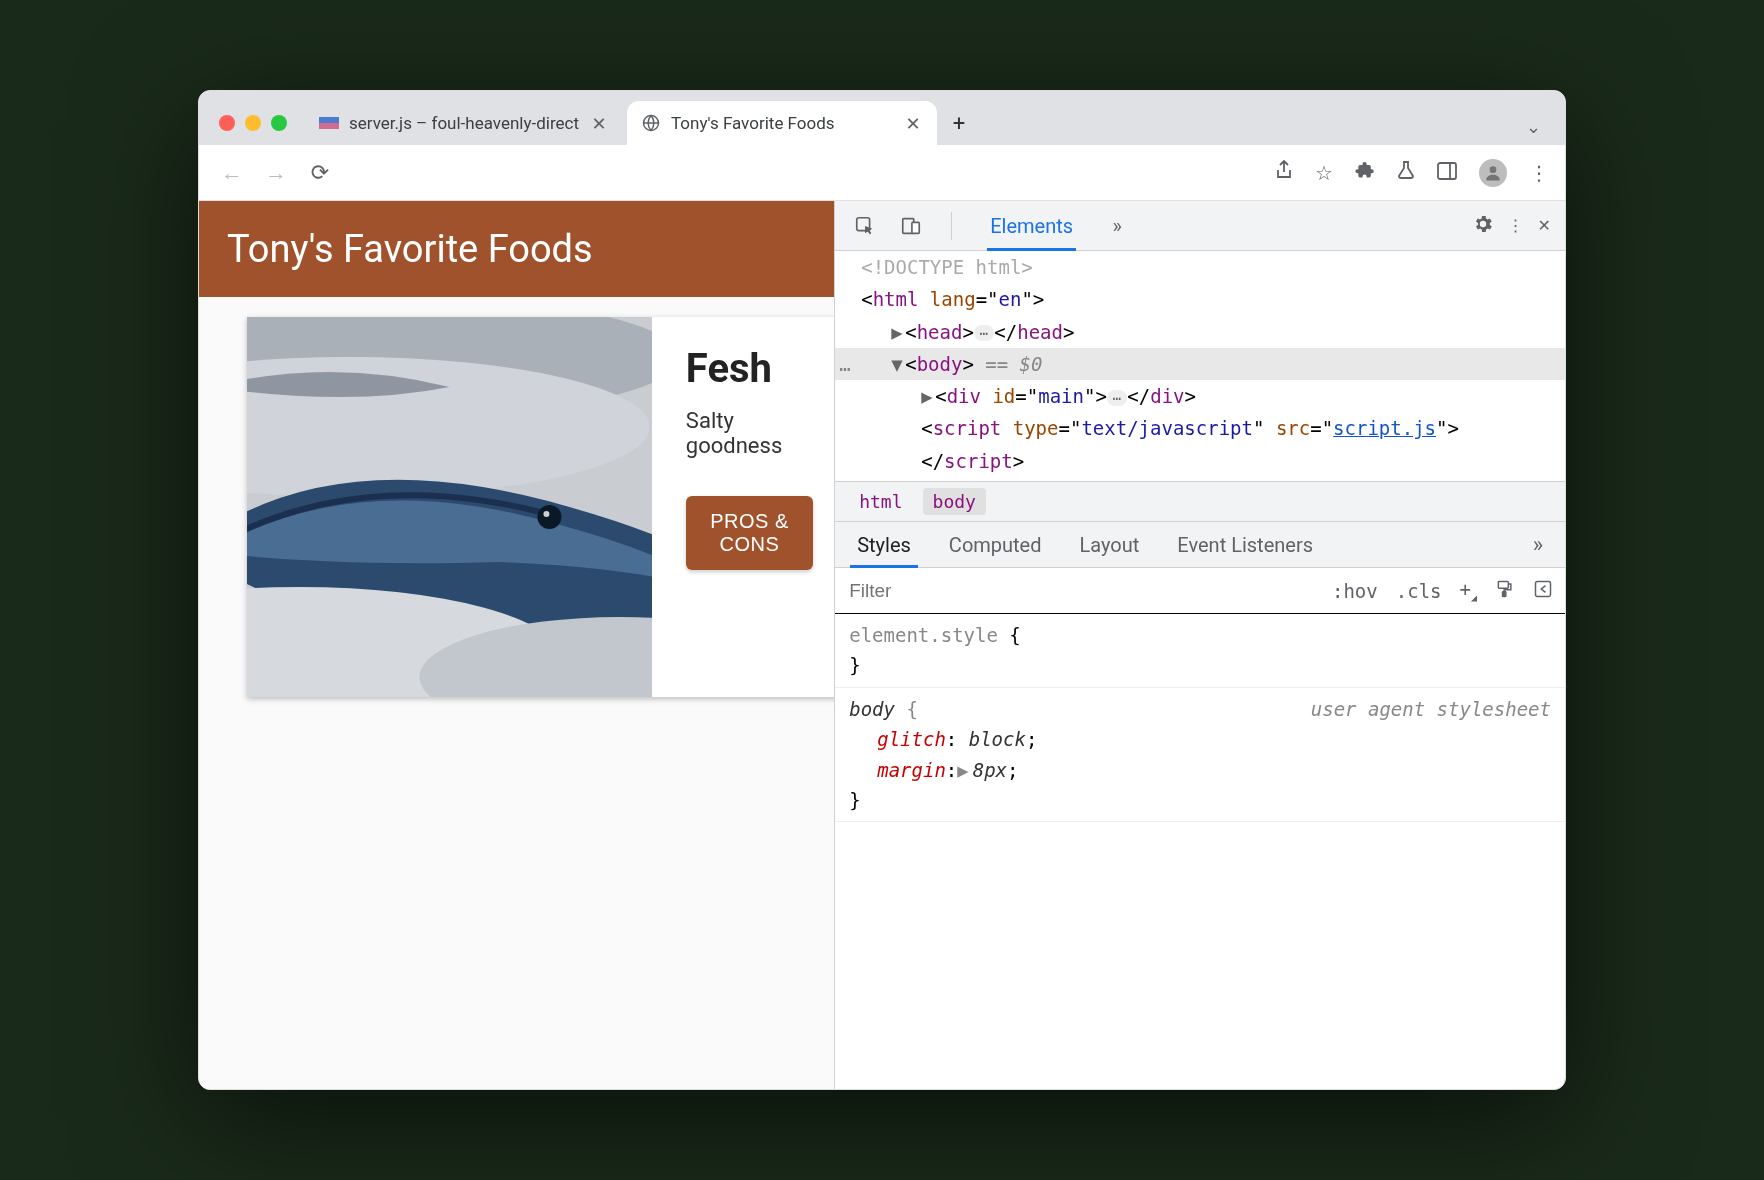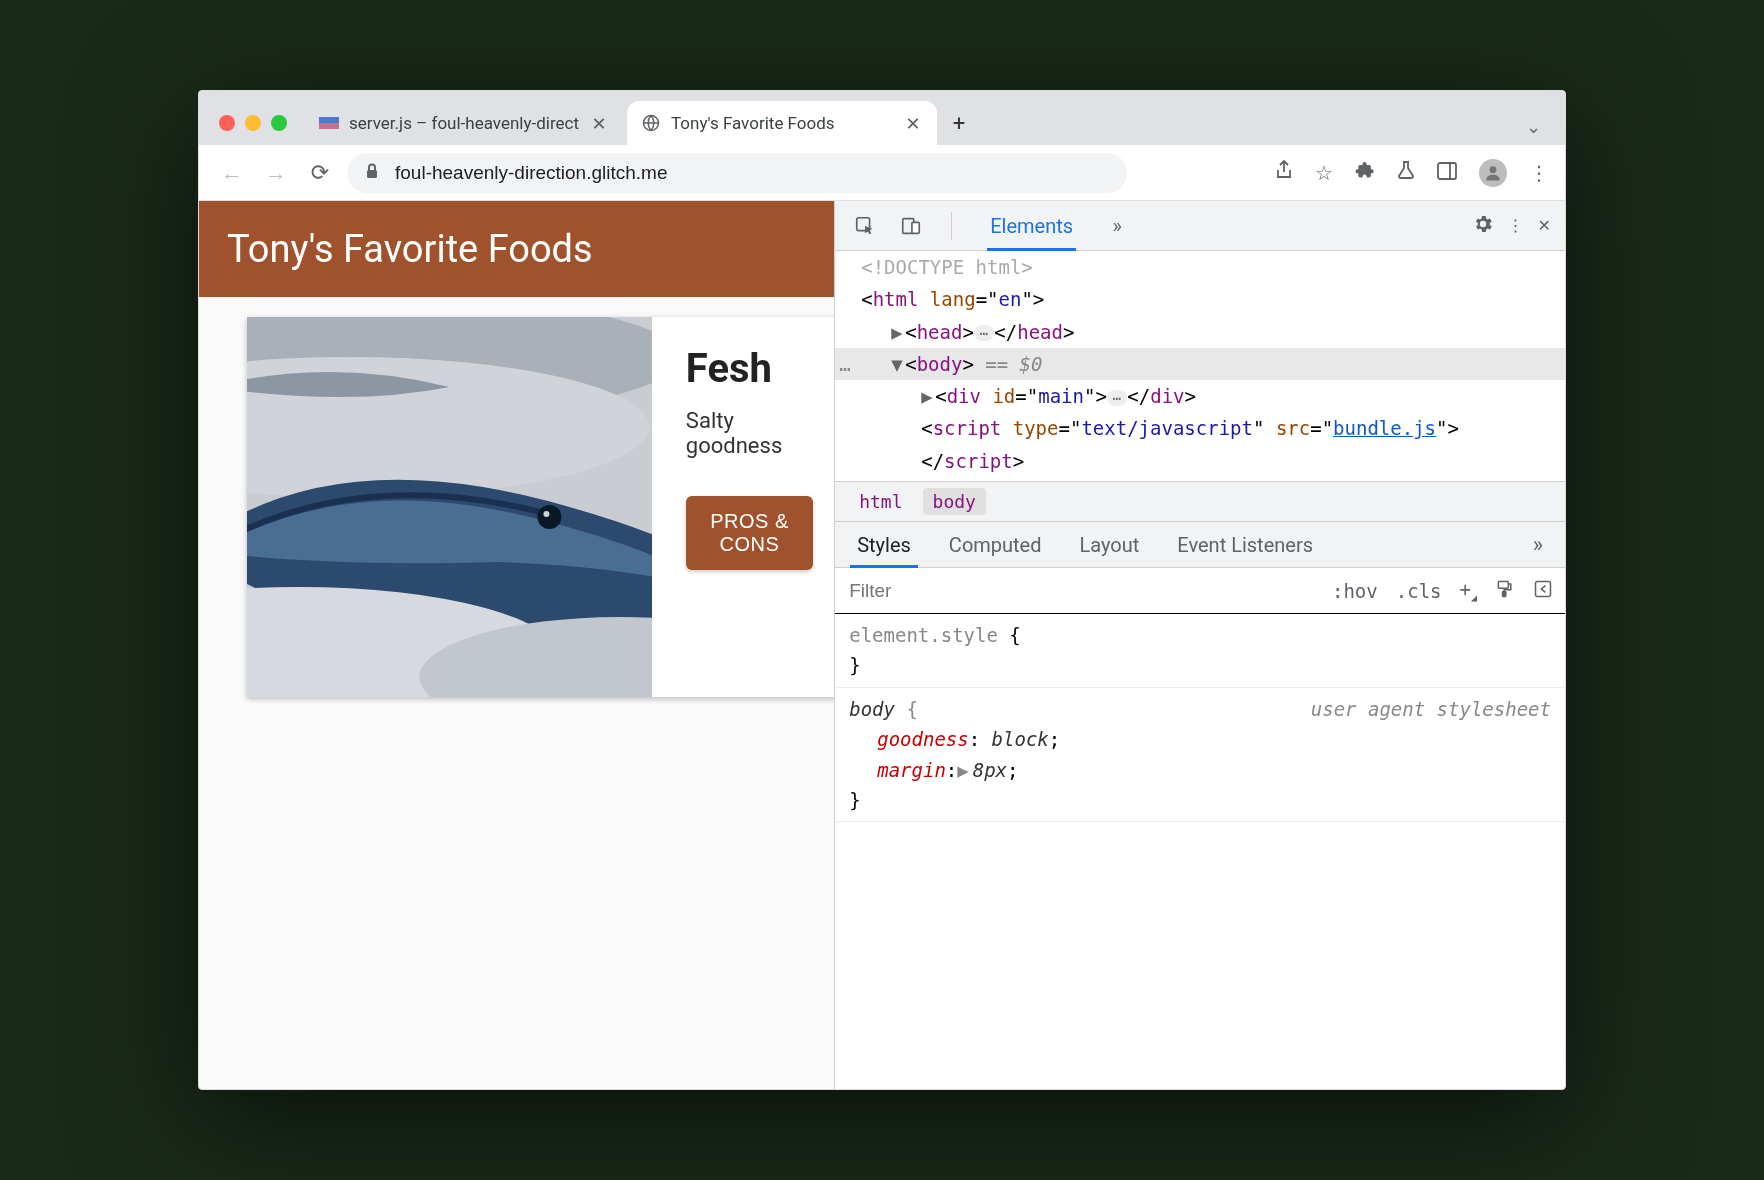--- a/index.html
+++ b/index.html
@@ -6,21 +6,21 @@
   html, body { margin: 0; padding: 0; height: 100%; }
   body { 
     font-family: -apple-system, BlinkMacSystemFont, "Segoe UI", Roboto, Arial, sans-serif;
     background: #1a2a1a; 
     display:flex; align-items:center; justify-content:center;
     width:1764px; height:1180px;
   }
   .shadow-wrap { filter: drop-shadow(0 30px 60px rgba(0,0,0,.6)); }
   .window {
     width: 1368px; height: 1000px; background: #fff;
-    border-radius: 4px; overflow: hidden; display:flex; flex-direction:column;
+    border-radius: 12px; overflow: hidden; display:flex; flex-direction:column;
     border: 1px solid #ddd;
   }
   
   .tabstrip { height: 54px; background: #dfe1e5; display:flex; align-items:flex-end; padding: 0 12px; gap: 4px; }
   .traffic { display:flex; gap:10px; align-items:center; padding: 0 14px 14px 8px; }
   .tl { width:16px; height:16px; border-radius:50%; }
   .red{background:#ff5f57;} .yel{background:#febc2e;} .grn{background:#28c840;}
   .tab { 
     height: 44px; display:flex; align-items:center; gap:10px;
     padding: 0 14px; min-width: 310px; max-width:370px;
@@ -148,29 +148,20 @@
     <div class="plusbtn">+</div>
     <div class="tabstrip-right">
       <span class="chev">⌄</span>
     </div>
   </div>
 
   <div class="toolbar">
     <div class="navbtn dis">←</div>
     <div class="navbtn dis">→</div>
     <div class="navbtn">⟳</div>
-    <div class="omnibox">
-      <span class="lock-icon">
-        <svg width="14" height="16" viewBox="0 0 14 16" fill="#5f6368">
-              <rect x="2" y="7" width="10" height="8" rx="1.5"></rect>
-              <path d="M4 7V4.5a3 3 0 016 0V7" fill="none" stroke="#5f6368" stroke-width="2"></path>
-            </svg>
-      </span>
-      <input readonly="" value="foul-heavenly-direction.glitch.me" style="">
-    </div>
     <div class="tb-actions">
       <span><svg width="18" height="20" viewBox="0 0 18 20" fill="none" stroke="#5f6368" stroke-width="1.8">
               <path d="M9 1v11M5 5l4-4 4 4M3 10v7h12v-7"></path>
             </svg></span>
       <span>☆</span>
       <span><svg width="20" height="20" viewBox="0 0 24 24" fill="#5f6368">
               <path d="M20 11h-1V8a2 2 0 00-2-2h-3V5a2.5 2.5 0 00-5 0v1H6a2 2 0 00-2 2v3H3a2.5 2.5 0 000 5h1v3a2 2 0 002 2h3v-1a2.5 2.5 0 015 0v1h3a2 2 0 002-2v-3h1a2.5 2.5 0 000-5z"></path>
             </svg></span>
       <span><svg width="18" height="20" viewBox="0 0 18 20" fill="none" stroke="#5f6368" stroke-width="1.8">
               <path d="M6 2h6M7 2v6l-5 8a2 2 0 002 2h10a2 2 0 002-2l-5-8V2"></path>
@@ -246,21 +237,21 @@
           <span>✕</span>
         </div>
       </div>
 
       <div class="dom-tree">
         <div class="dom-line"><span class="doctype">&lt;!DOCTYPE html&gt;</span></div>
         <div class="dom-line">&lt;<span class="tag">html</span> <span class="attr-n">lang</span>="<span class="attr-v">en</span>"&gt;</div>
         <div class="dom-line indent1"><span class="tri">▶</span>&lt;<span class="tag">head</span>&gt;<span class="ellips">⋯</span>&lt;/<span class="tag">head</span>&gt;</div>
         <div class="dom-line indent1 sel"><span class="tri">▼</span>&lt;<span class="tag">body</span>&gt; <span class="sel-marker">== $0</span></div>
         <div class="dom-line indent2"><span class="tri">▶</span>&lt;<span class="tag">div</span> <span class="attr-n">id</span>="<span class="attr-v">main</span>"&gt;<span class="ellips">⋯</span>&lt;/<span class="tag">div</span>&gt;</div>
-        <div class="dom-line indent2" style="white-space:normal;padding-right:10px;">&lt;<span class="tag">script</span> <span class="attr-n">type</span>="<span class="attr-v">text/javascript</span>" <span class="attr-n">src</span>="<span class="link">bundle.js</span>"&gt;&lt;/<span class="tag">script</span>&gt;</div>
+        <div class="dom-line indent2" style="white-space:normal;padding-right:10px;">&lt;<span class="tag">script</span> <span class="attr-n">type</span>="<span class="attr-v">text/javascript</span>" <span class="attr-n">src</span>="<span class="link">script.js</span>"&gt;&lt;/<span class="tag">script</span>&gt;</div>
       </div>
 
       <div class="breadcrumb">
         <span class="crumb">html</span>
         <span class="crumb sel">body</span>
       </div>
 
       <div class="sp-tabs">
         <div class="sp-tab active">Styles</div>
         <div class="sp-tab">Computed</div>
@@ -290,21 +281,21 @@
       <div class="styles-body">
         <div class="rule">
           <div><span class="rule-head">element.style</span> <span>{</span></div>
           <div><span>}</span></div>
         </div>
         <div class="rule">
           <div class="rule-head ital">
             <span class="src-note">user agent stylesheet</span>
             <span class="sel-name">body</span> {
           </div>
-          <div class="line"><span class="prop-n">goodness</span>: <span class="prop-v">block</span>;</div>
+          <div class="line"><span class="prop-n">glitch</span>: <span class="prop-v">block</span>;</div>
           <div class="line"><span class="prop-n">margin</span>:<span class="tri-s"> ▶</span><span class="prop-v">8px</span>;</div>
           <div>}</div>
         </div>
       </div>
 
     </div>
   </div>
 
 </div>
 </div>

